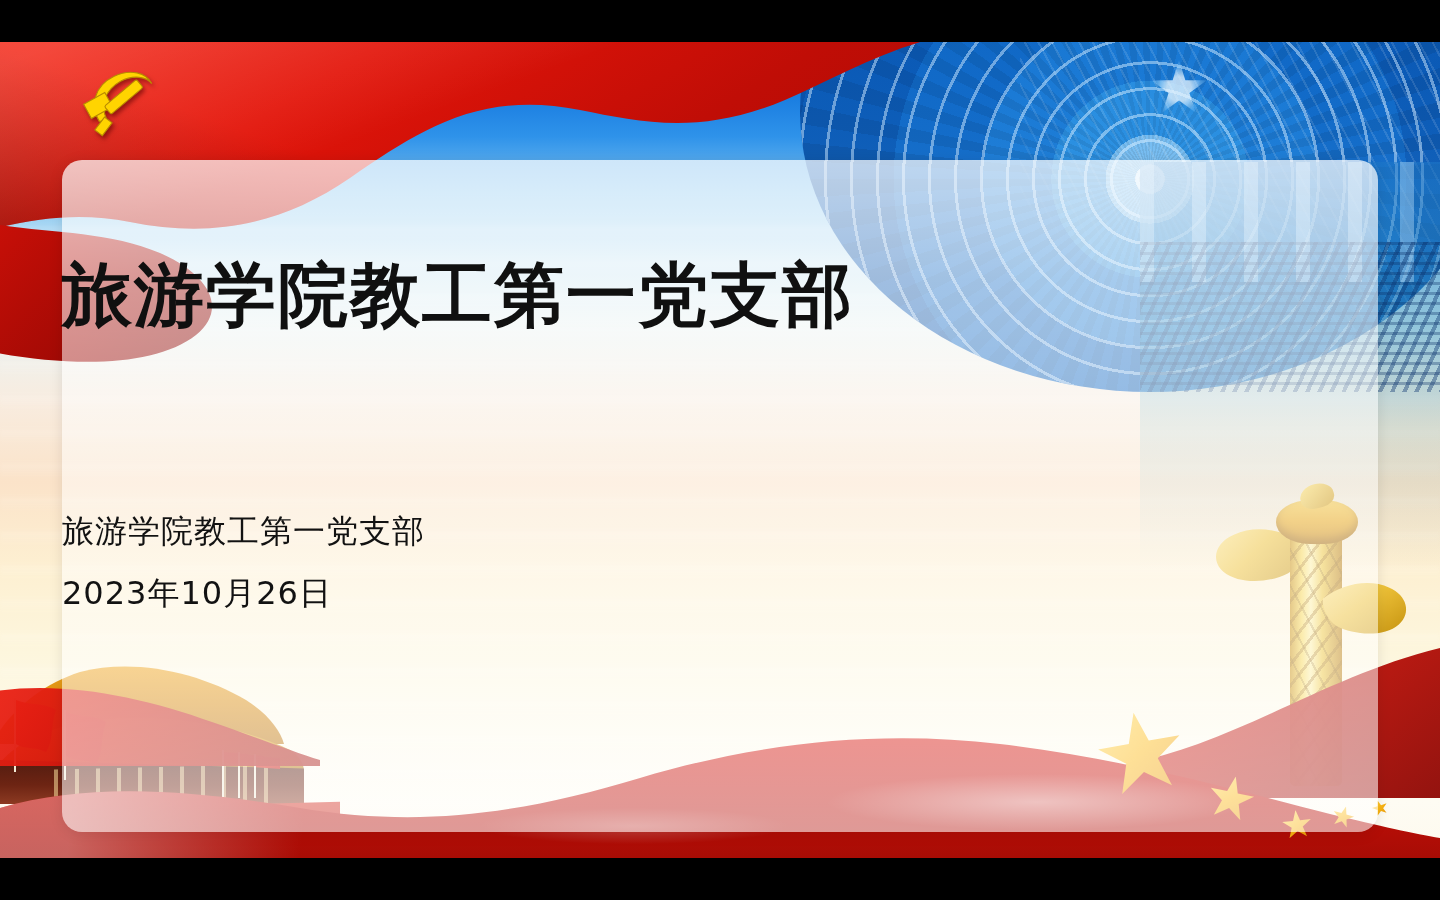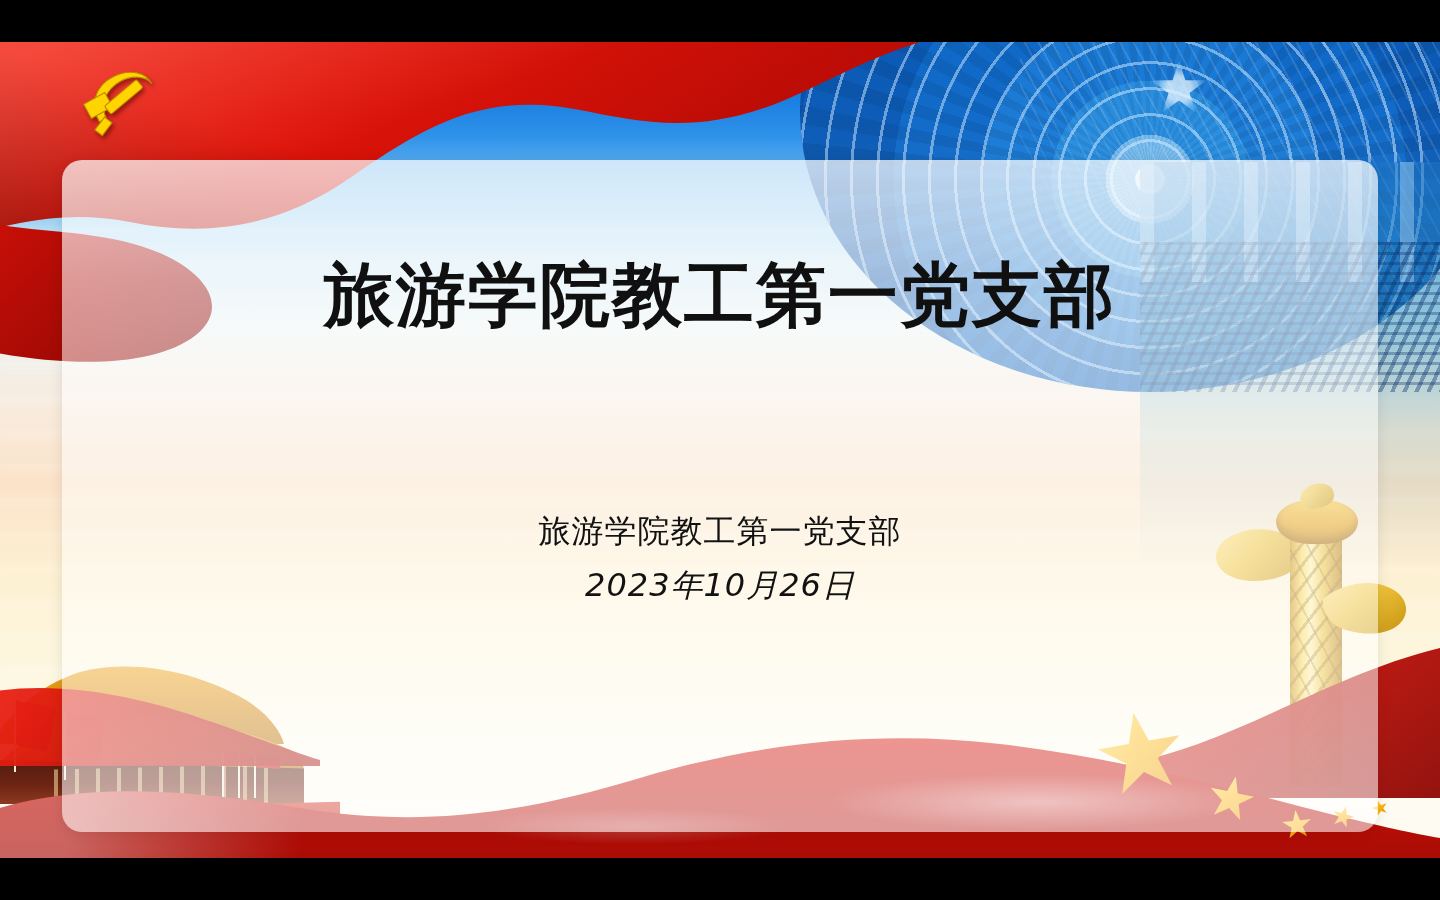--- a/index.html
+++ b/index.html
@@ -436,21 +436,20 @@
   }
 
   
   .text-area {
     position: absolute;
     left: 62px; top: 160px;
     width: 1316px; height: 672px;
     z-index: 50;
     display: flex;
     flex-direction: column;
-    align-items: center;
     pointer-events: none;
   }
   .title-line {
     color: #101010;
     font-weight: 700;
     font-size: 70px;
     line-height: 1.0;
     letter-spacing: 2px;
     white-space: nowrap;
     font-family: "DejaVu Sans", "Liberation Sans", sans-serif;
@@ -461,21 +460,21 @@
   .subtitle {
     color: #121212;
     font-size: 32px;
     line-height: 1.0;
     letter-spacing: 1px;
     white-space: nowrap;
     font-weight: 400;
     font-family: "DejaVu Sans", "Liberation Sans", sans-serif;
   }
   .subtitle.org  { margin-top: 185px; }
-  .subtitle.date { margin-top: 22px; font-style: italic; }
+  .subtitle.date { margin-top: 30px; }
 </style>
 </head>
 <body>
 
 <div id="slide">
 
   <div id="stage">
 
     <div class="sky"></div>
     <div class="clouds"></div>

